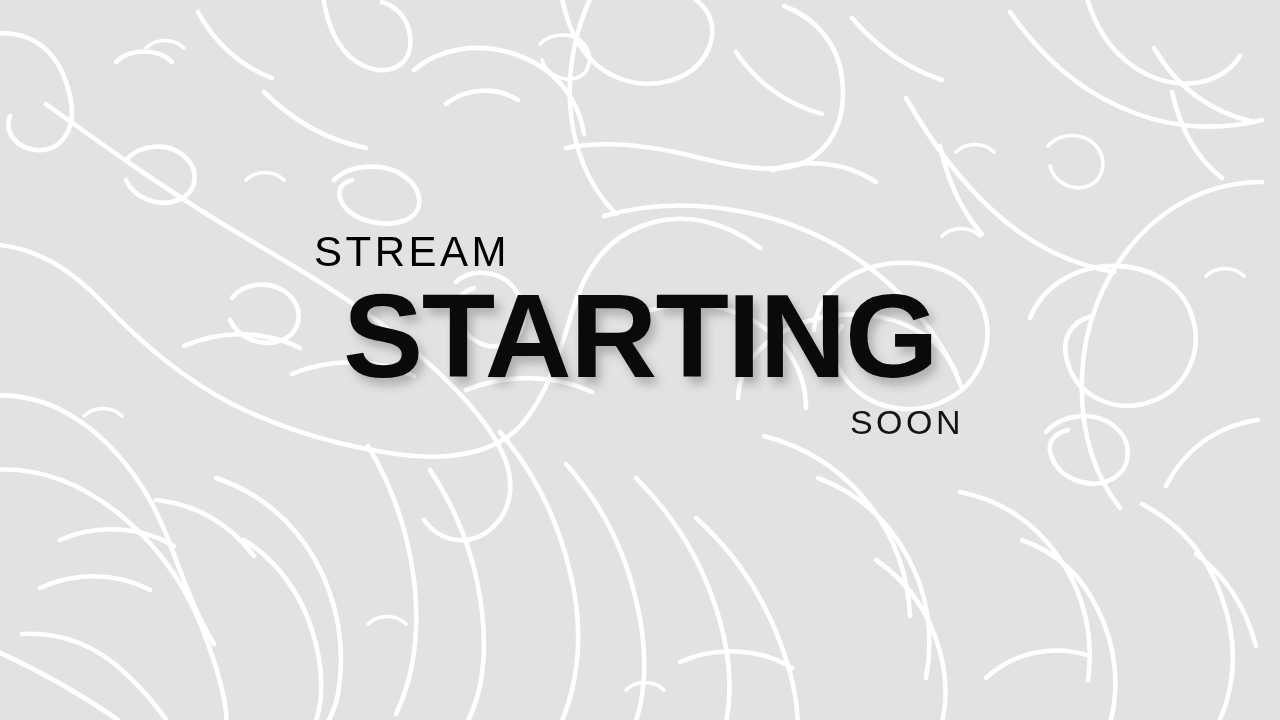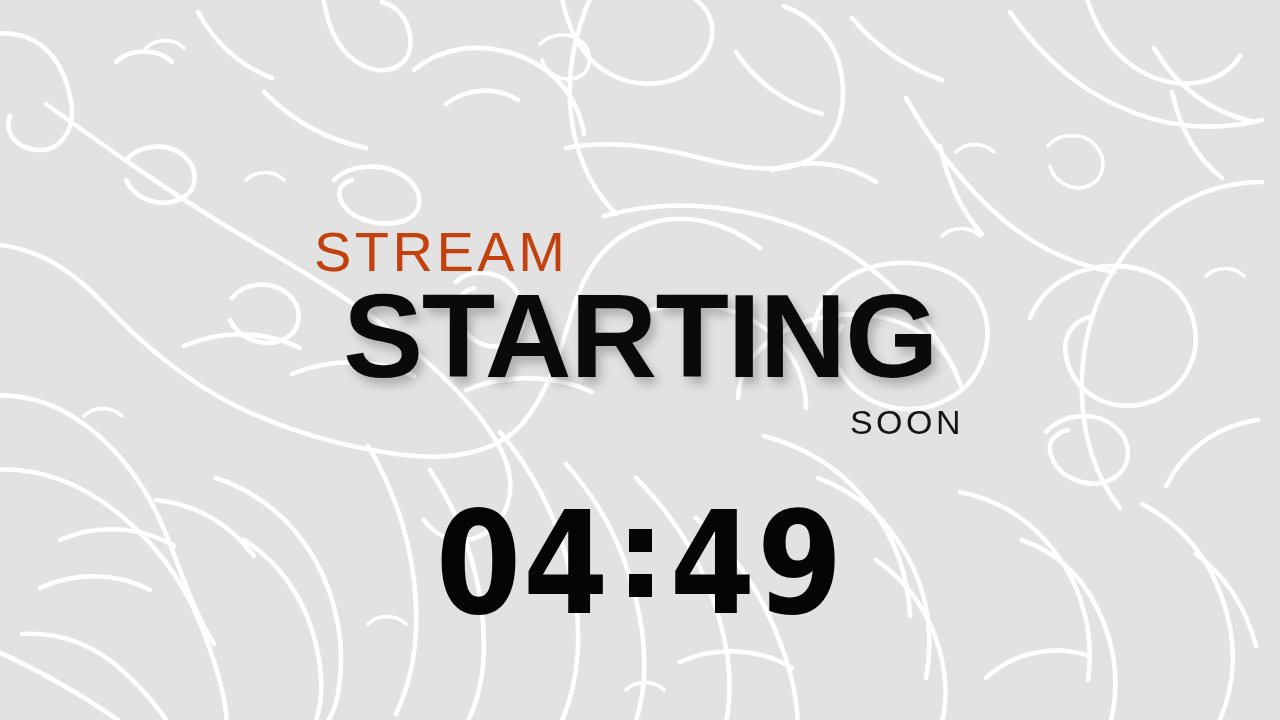--- a/index.html
+++ b/index.html
@@ -56,24 +56,24 @@
 
   .headline-group {
     position: relative;
     width: 656px;
     margin-top: 228px;
   }
 
   .eyebrow {
     font-family: "Liberation Sans", sans-serif;
     font-weight: 300;
-    font-size: 56px;
+    font-size: 42px;
     line-height: 48px;
     letter-spacing: 3.5px;
-    color: #c2410c;
+    color: #000000;
     text-align: left;
     margin: 0;
     padding-left: 2px;
     white-space: nowrap;
   }
 
   .headline {
     font-family: "Liberation Sans", sans-serif;
     font-weight: 700;
     font-size: 118px;
@@ -221,25 +221,15 @@
   <div id="content">
 
     <div class="headline-group">
       <p class="eyebrow">STREAM</p>
 
       <h1 class="headline">STARTING</h1>
 
       <p class="subline">SOON</p>
     </div>
 
-    <div class="timer">
-      <span class="timer-seg">04</span>
-
-      <span class="timer-colon">
-        <i></i>
-        <i></i>
-      </span>
-
-      <span class="timer-seg">49</span>
-    </div>
 
   </div>
 </div>
 
 </body></html>

